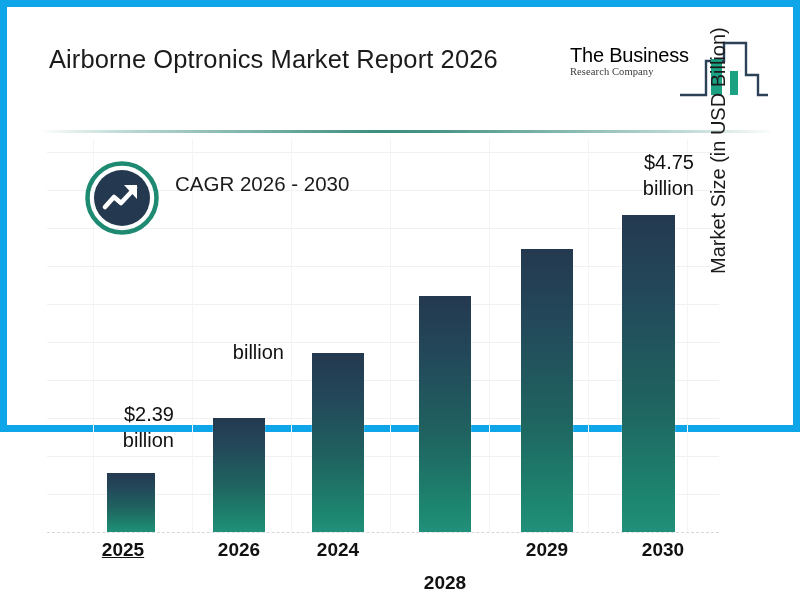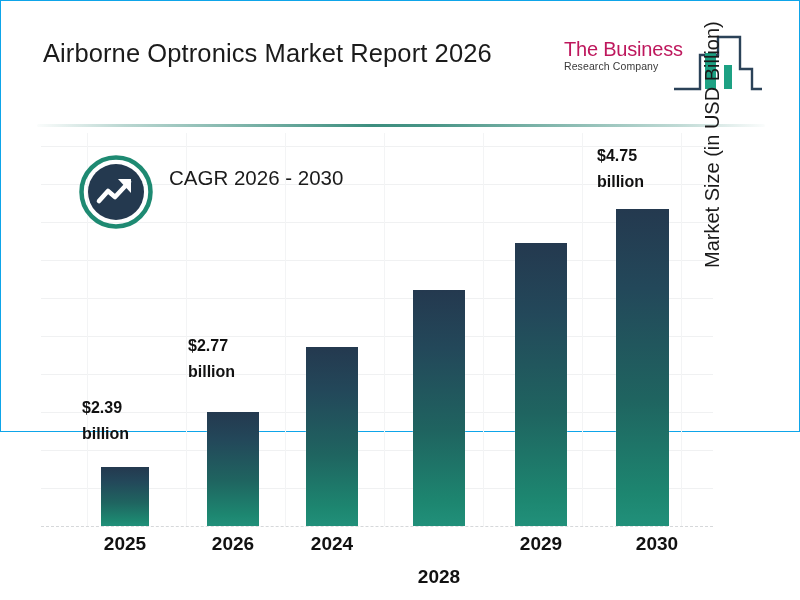--- a/index.html
+++ b/index.html
@@ -16,21 +16,21 @@
     position: relative;
   }
 
   
   #page {
     position: absolute;
     left: 0; top: 0;
     width: 800px; height: 432px;
     background: #ffffff;
     box-sizing: border-box;
-    border: 1px solid #0ea5e9;
+    border: 7px solid #0ea5e9;
   }
 
   
   #header {
     position: absolute;
     left: 0; top: 0;
     width: 800px; height: 118px;
   }
   #chart-title {
     position: absolute;
@@ -54,32 +54,33 @@
   #logo-text {
     position: absolute;
     left: 0px;
     top: 8px;
     width: 118px;
     text-align: left;
   }
   #logo-line1 {
     font-size: 20px;
     font-weight: 400;
-    color: #be185d;
+    color: #000000;
     line-height: 20px;
     letter-spacing: -0.2px;
     white-space: nowrap;
   }
   #logo-line2 {
     font-size: 10.5px;
     font-weight: 400;
     color: #3a3a3a;
     line-height: 14px;
     letter-spacing: 0.1px;
     white-space: nowrap;
+    font-family: Liberation Serif, serif;
   }
   #logo-mark {
     position: absolute;
     left: 108px;
     top: 0px;
   }
 
   
   #divider {
     position: absolute;
@@ -132,23 +133,23 @@
   .bar {
     position: absolute;
     bottom: 1px;
     background: linear-gradient(to bottom, #24394f 0%, #23485a 25%, #1f6460 60%, #1d8670 90%, #21907a 100%);
     box-shadow: 0 0 0 0.5px rgba(255,255,255,0.35);
   }
 
   
   .value-label {
     position: absolute;
-    text-align: left;
-    font-size: 16px;
-    font-weight: bold;
+    text-align: right;
+    font-size: 20px;
+    font-weight: normal;
     color: #111111;
     line-height: 26px;
     white-space: nowrap;
   }
 
   
   #xaxis {
     position: absolute;
     left: 40px;
     top: 532px;
@@ -269,32 +270,31 @@
         <div class="bar" title="2028: 3.64" style="left: 372px; width: 52px; height: 236px;"></div>
         <div class="bar" title="2029: 4.15" style="left: 474px; width: 52px; height: 283px;"></div>
         <div class="bar" title="2030: 4.75" style="left: 575px; width: 53px; height: 317px;"></div>
       </div>
     <div id="labels-layer">
         <div class="value-label" style="left: 41px; top: 262px; width: 86px;">
           <div>$2.39</div>
           <div>billion</div>
         </div>
         <div class="value-label" style="left: 147px; top: 200px; width: 90px;">
-          <div>$2.77</div>
           <div>billion</div>
         </div>
         <div class="value-label" style="left: 556px; top: 10px; width: 91px;">
           <div>$4.75</div>
           <div>billion</div>
         </div>
       </div>
   </div>
 
   <div id="xaxis">
-      <div class="x-tick" style="left: 44px; width: 80px;">2025</div>
+      <div class="x-tick" style="left: 36px; width: 80px; text-decoration: underline;">2025</div>
       <div class="x-tick" style="left: 152px; width: 80px;">2026</div>
       <div class="x-tick" style="left: 251px; width: 80px;">2024</div>
       <div class="x-tick" style="left: 358px; width: 80px; margin-top: 33px;">2028</div>
       <div class="x-tick" style="left: 460px; width: 80px;">2029</div>
       <div class="x-tick" style="left: 576px; width: 80px;">2030</div>
     </div>
 
   <div id="yaxis-title">Market Size (in USD Billion)</div>
 
   <div id="cagr">

